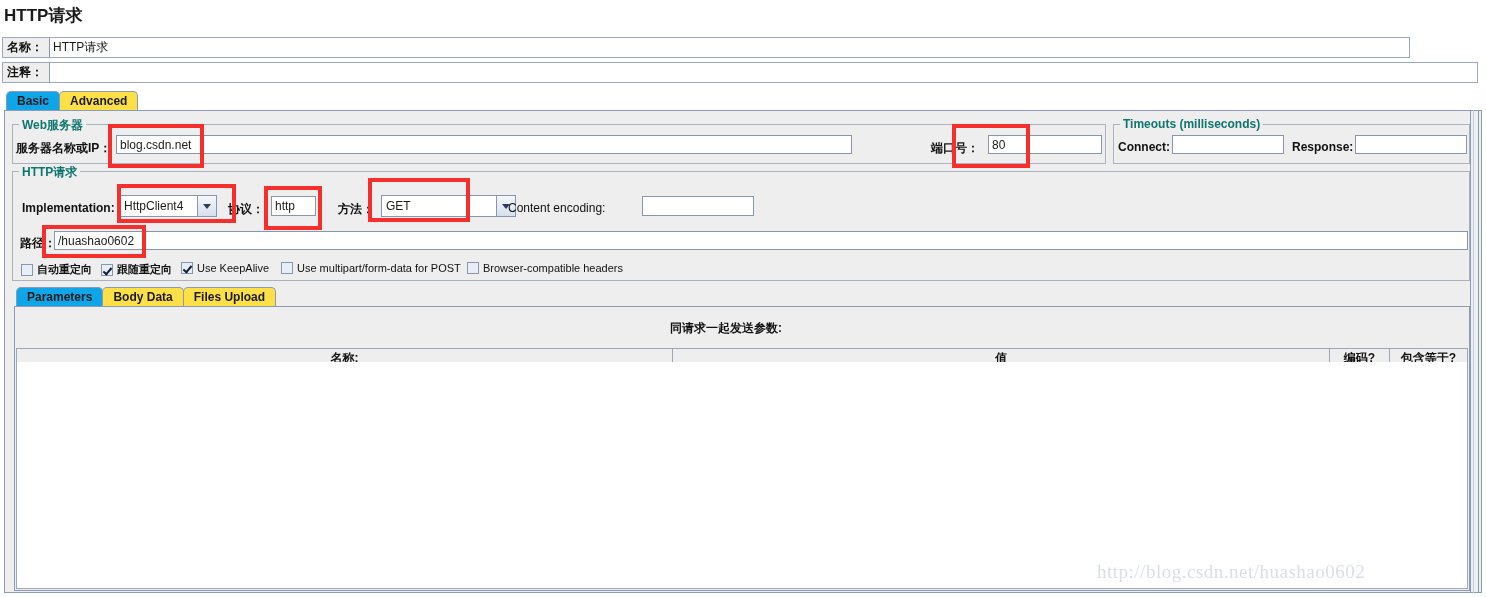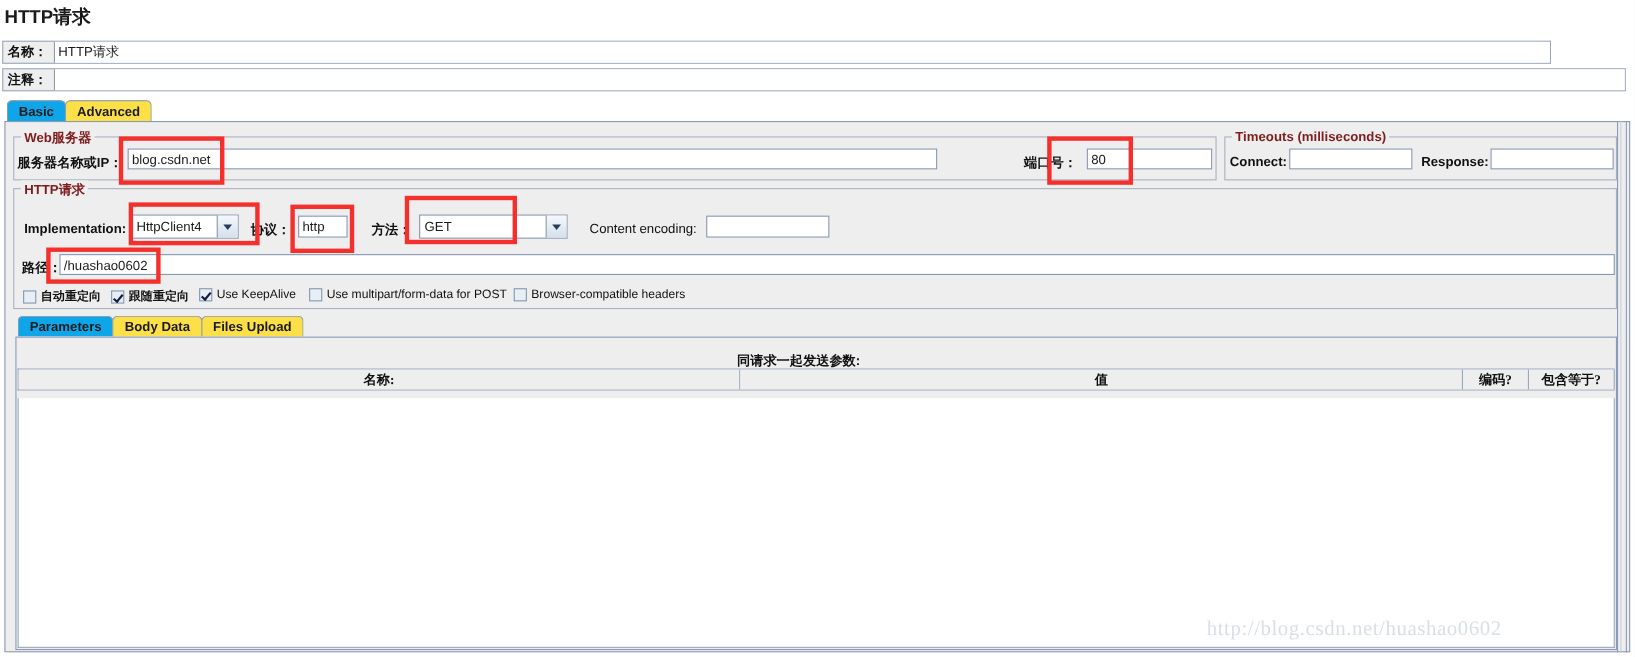--- a/index.html
+++ b/index.html
@@ -106,21 +106,21 @@
     background: transparent;
   }
   .groupbox > .gb-title {
     position: absolute;
     top: -8px;
     left: 6px;
     padding: 0 3px;
     background: #eeeeee;
     font-size: 12px;
     font-weight: bold;
-    color: #7f1d1d;
+    color: #0f766e;
     white-space: nowrap;
   }
 
   
   .lbl-b {
     position: absolute;
     font-size: 12px;
     font-weight: bold;
     color: #111;
     white-space: nowrap;
@@ -336,21 +336,21 @@
   <input class="tfield" style="left: 271px; top: 196px; width: 45px; height: 20px;" type="text" value="http">
 
   <div class="lbl-b" style="left:338px; top:201px;">方法：</div>
   <div class="combo" style="left:381px; top:195px; width:135px; height:22px;">
     <div class="cval">GET</div>
     <div class="carrow">
         <i></i>
       </div>
   </div>
 
-  <div class="lbl-n" style="left:536px; top:201px;">Content encoding:</div>
+  <div class="lbl-n" style="left:508px; top:201px;">Content encoding:</div>
   <input class="tfield" style="left: 642px; top: 196px; width: 112px; height: 20px;" type="text" value="">
 
   <div class="lbl-b" style="left:20px; top:235px;">路径：</div>
   <input class="tfield" style="left: 54px; top: 231px; width: 1414px; height: 19px;" type="text" value="/huashao0602">
 
   <div class="cbx-wrap" style="left:21px; top:262px;">
     <span class="cbx"></span>
     <span class="cbx-lab cn">自动重定向</span>
   </div>
   <div class="cbx-wrap" style="left:101px; top:262px;">
@@ -379,21 +379,21 @@
     </div>
     <div class="tab">
       <span>Files Upload</span>
     </div>
   </div>
 
   <div class="panel" style="left:14px; top:306px; width:1456px; height:285px;"></div>
 
   <div class="sendparams-label" style="left:670px; top:320px;">同请求一起发送参数:</div>
 
-  <div class="tbl-header" style="left:16px; top:335px; width:1452px;font-family:Liberation Serif, serif;">
+  <div class="tbl-header" style="left:16px; top:348px; width:1452px;">
     <div class="th" style="width:662px;">名称:</div>
     <div class="th" style="width:663px;">值</div>
     <div class="th" style="width:60px;">编码?</div>
     <div class="th" style="width:79px;">包含等于?</div>
   </div>
 
   <div class="tbl-body" style="left:16px; top:362px; width:1452px; height:227px;"></div>
 
   <div class="redbox" style="left:108px; top:124px; width:96px; height:44px;"></div>
   <div class="redbox" style="left:952px; top:124px; width:78px; height:44px;"></div>

